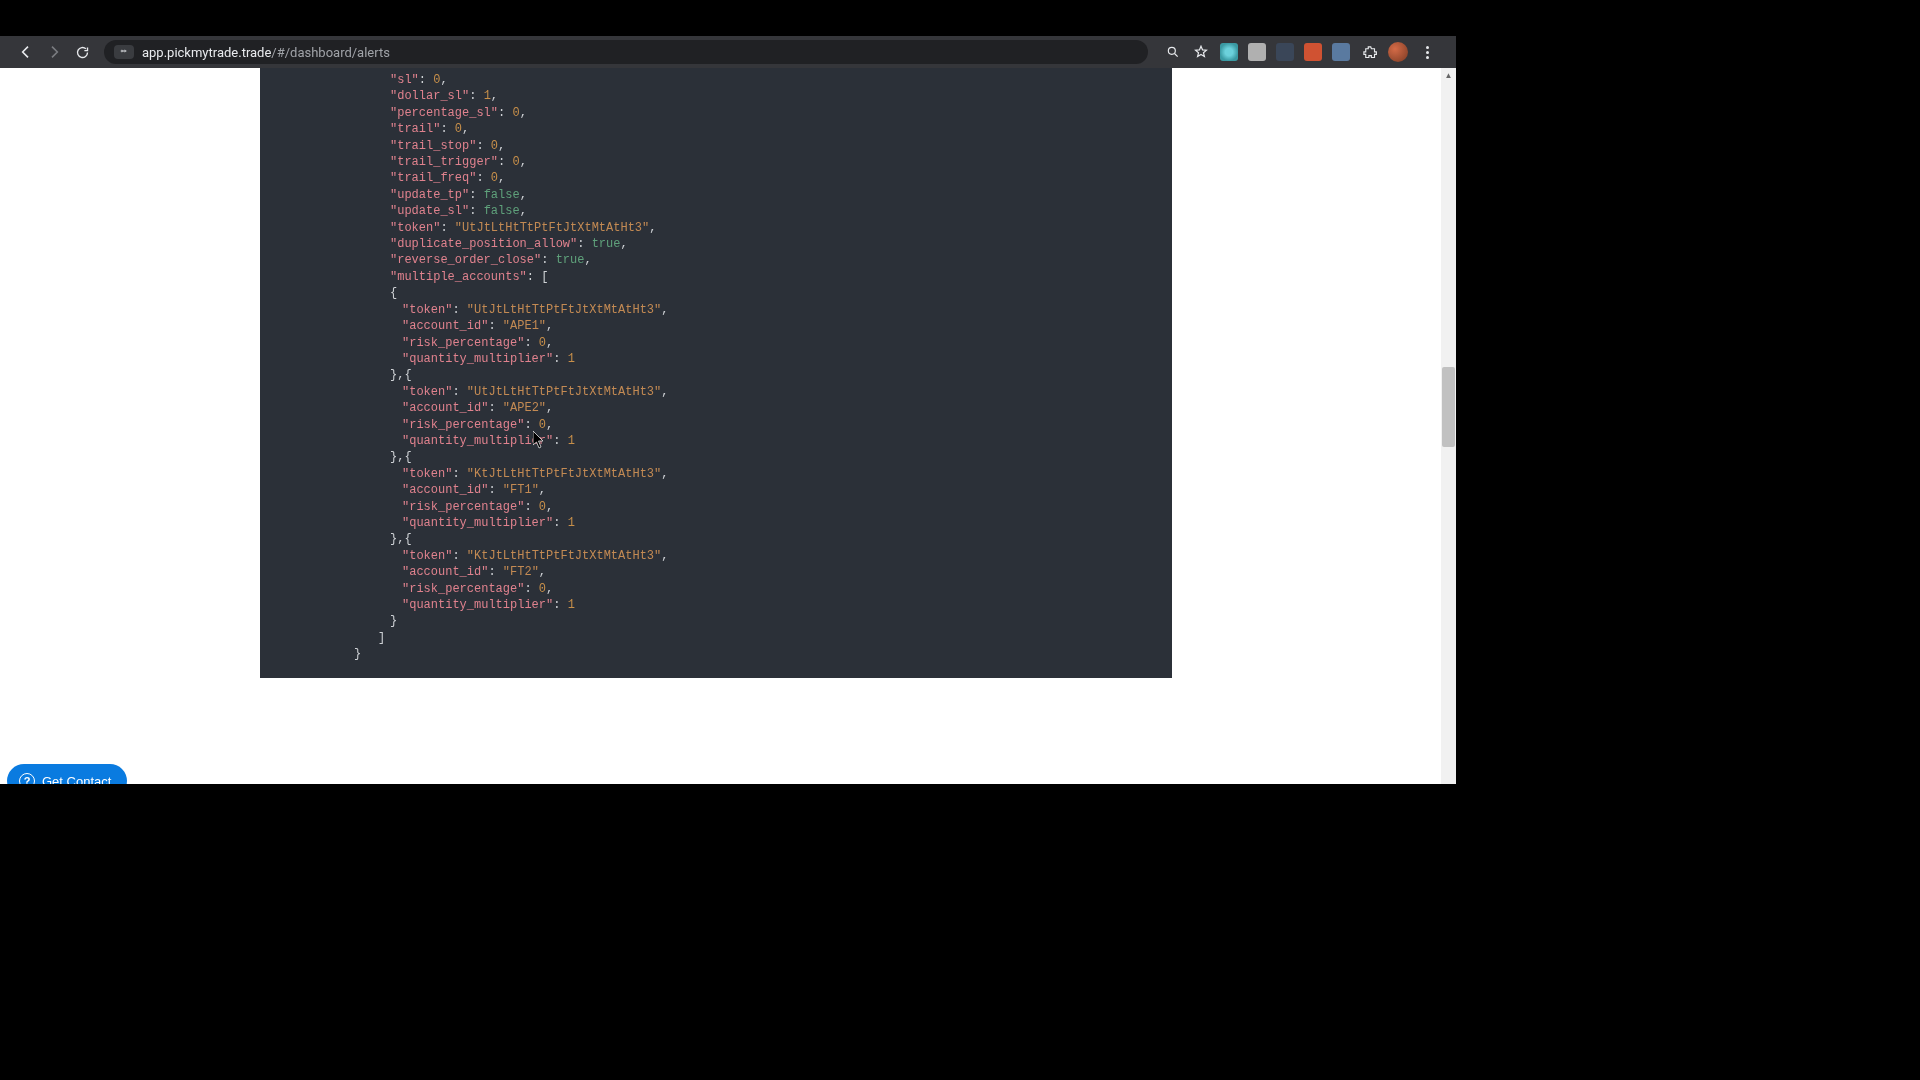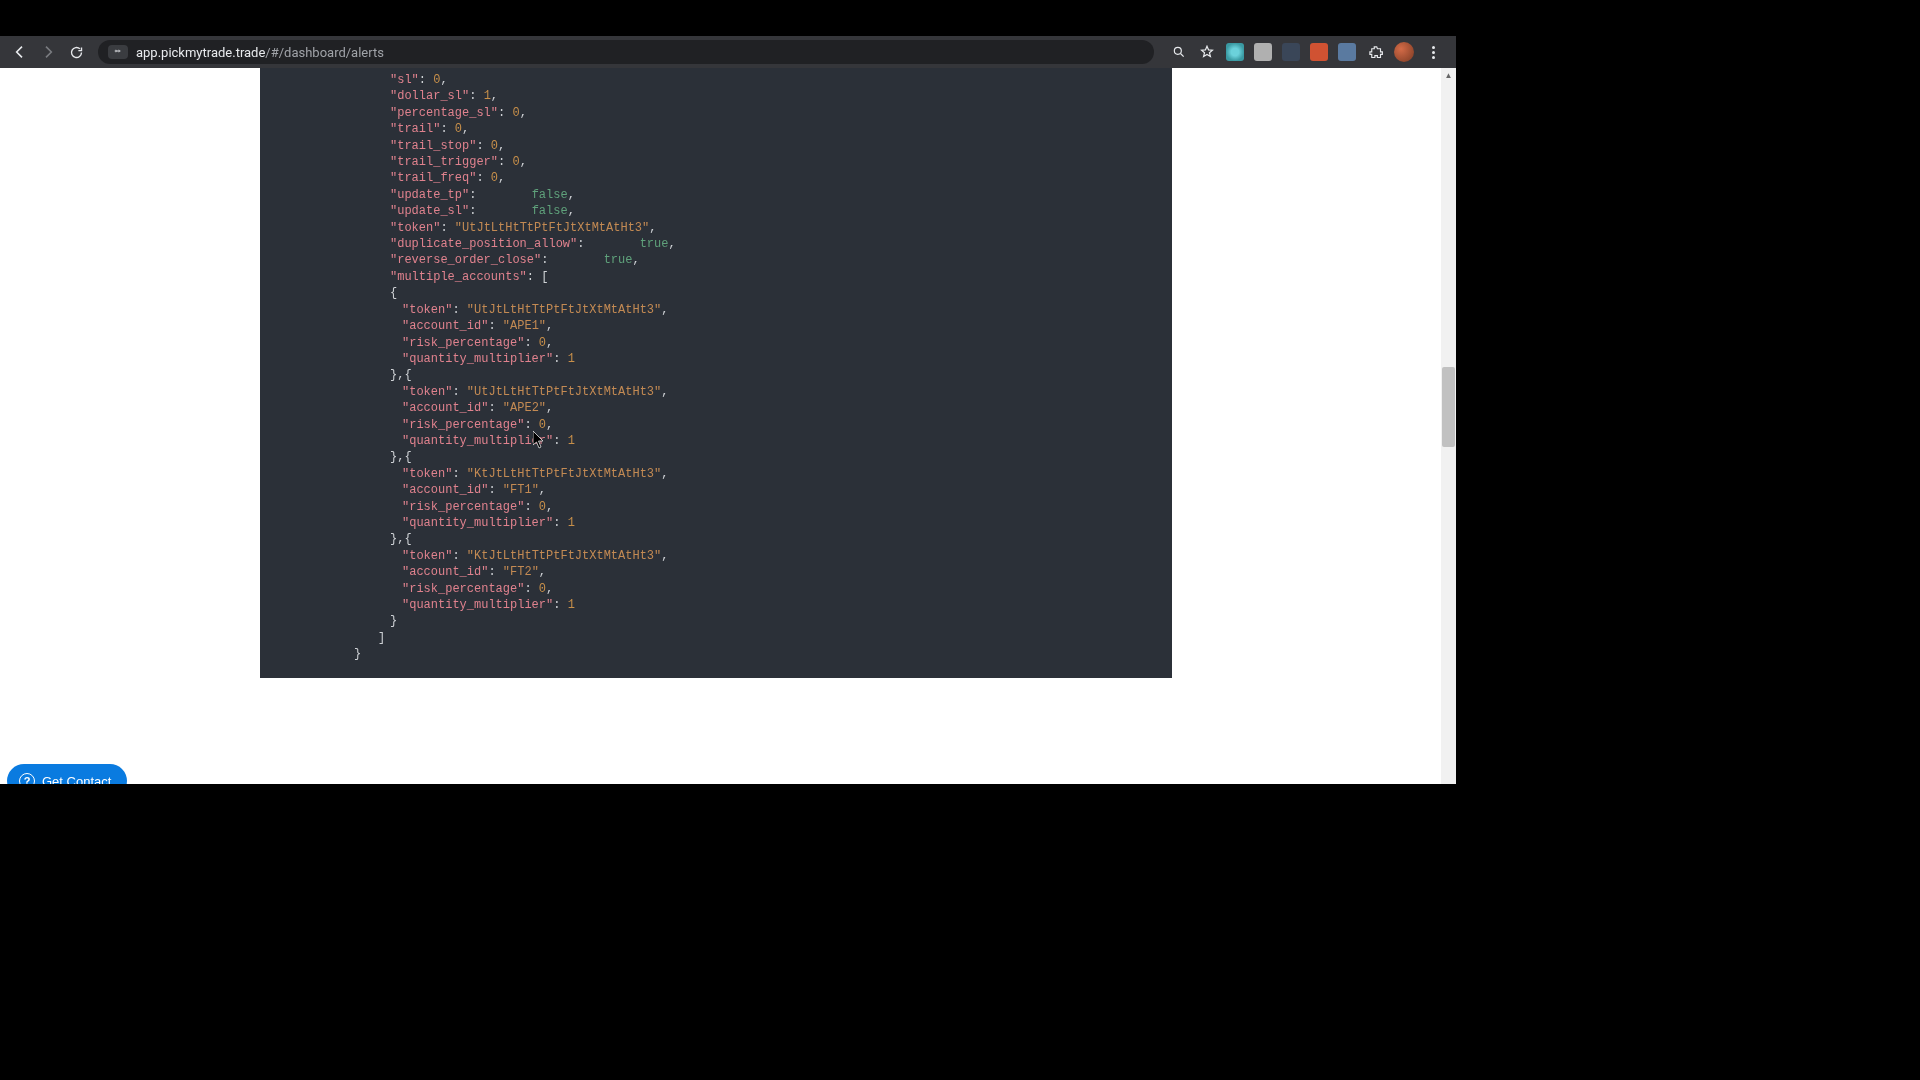--- a/index.html
+++ b/index.html
@@ -21,21 +21,21 @@
     .browser-chrome {
       height: 36px;
       background: #000;
     }
 
     .browser-toolbar {
       height: 32px;
       background: #35363a;
       display: flex;
       align-items: center;
-      padding: 0 10px;
+      padding: 0 16px;
       gap: 8px;
     }
 
     .nav-btn {
       width: 20px;
       height: 20px;
       display: flex;
       align-items: center;
       justify-content: center;
       color: #e8eaed;
@@ -168,21 +168,21 @@
     }
 
     .code-line {
       white-space: pre;
       padding-left: 0;
     }
 
     .k { color: #e0828e; } 
     .s { color: #c38a53; } 
     .n { color: #c78f4a; } 
-    .b { color: #5fa17b; margin-left: 48px; } 
+    .b { color: #5fa17b; } 
     .p { color: #cfd2d6; } 
 
     
     .support-btn {
       position: absolute;
       left: 7px;
       bottom: 18px;
       background: #0a7be0;
       color: #fff;
       border: none;

